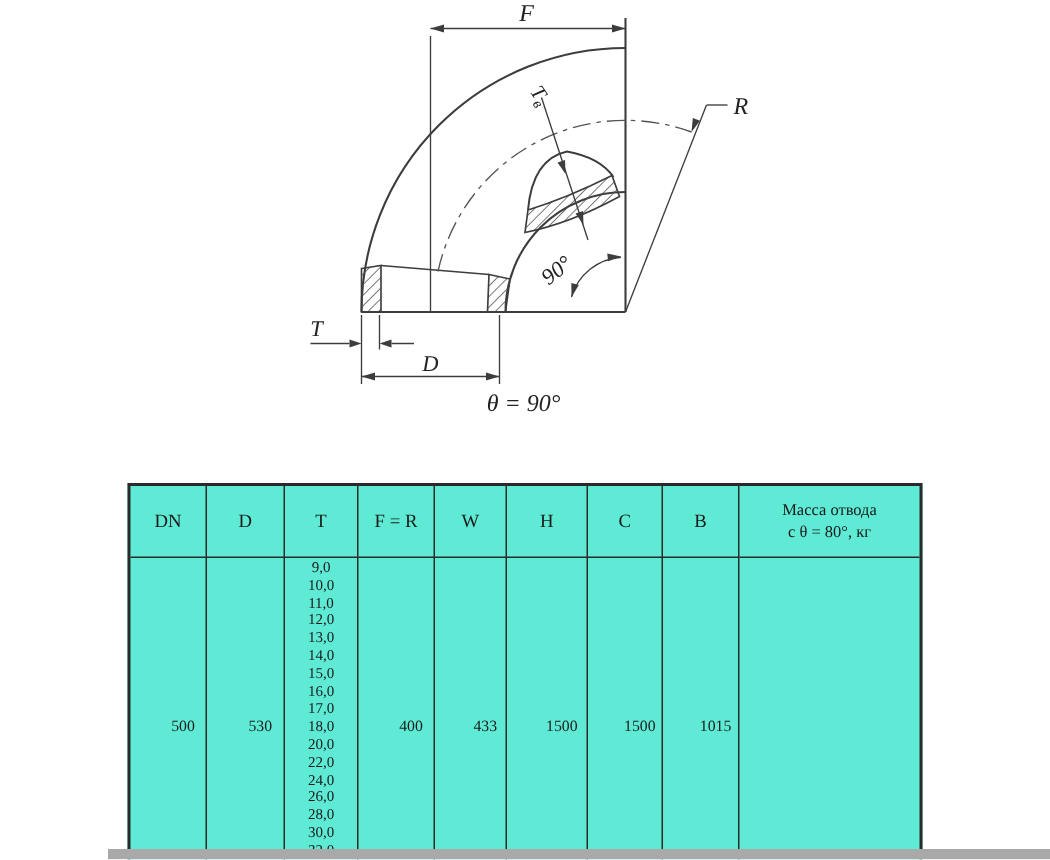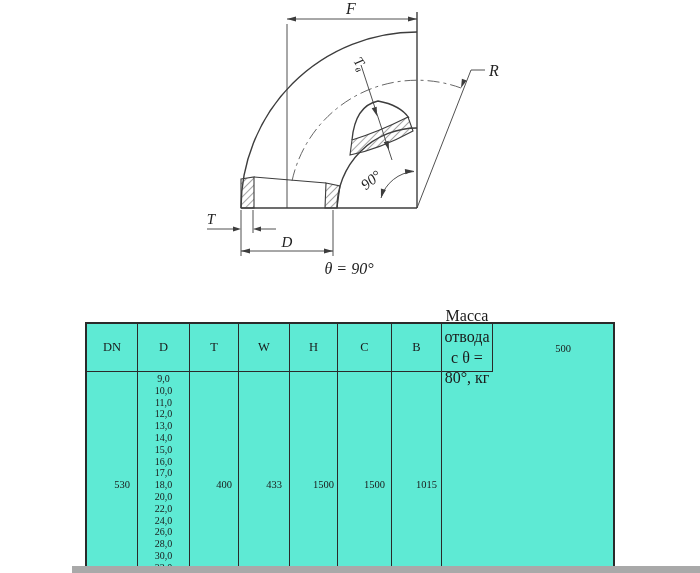--- a/index.html
+++ b/index.html
@@ -8,21 +8,21 @@
   .diagram-svg{position:absolute;left:0;top:0;}
   
   .spec-table{position:absolute;left:85px;top:287px;width:530px;height:276px;
        border:2px solid #2a2a2a;box-sizing:border-box;display:grid;
        grid-template-columns:51px 52px 49px 51px 48px 54px 50px 51px auto;
        grid-template-rows:48px auto;background:#5eead4;margin-top:35px;}
   .cell{border-right:1.2px solid #2a2a2a;box-sizing:border-box;display:flex;
         align-items:center;justify-content:center;text-align:center;}
   .cell:nth-child(9n){border-right:none;}
   .hcell{border-bottom:1.6px solid #2a2a2a;font-size:12.5px;}
-  .hcell.small{font-size:16px;line-height:1.3;justify-content:flex-end;}
+  .hcell.small{font-size:11px;line-height:1.3;}
   .vcell{font-size:10.5px;padding-left:20px;}
   .listcell{align-items:flex-start;font-size:10px;line-height:11.8px;
             white-space:pre-line;padding-top:1px;}
   .scan-strip{position:absolute;left:72px;top:566px;width:628px;height:7px;
               background:#a9a9a9;}
   text{fill:#222;}
 </style>
 </head>
 <body>
 
@@ -87,20 +87,21 @@
     <text x="287" y="247" text-anchor="middle" font-size="15" font-style="italic">D</text>
 
     <text x="349" y="274" text-anchor="middle" font-size="16" font-style="italic">θ = 90°</text>
   </svg>
 
   <div class="spec-table">
 
     <div class="cell hcell">DN</div>
     <div class="cell hcell">D</div>
     <div class="cell hcell">T</div>
+    <div class="cell hcell">F = R</div>
     <div class="cell hcell">W</div>
     <div class="cell hcell">H</div>
     <div class="cell hcell">C</div>
     <div class="cell hcell">B</div>
     <div class="cell hcell small">
       <span><span>Масса отвода</span><br>
       <span>с θ =  80°, кг</span></span>
     </div>
 
     <div class="cell vcell">500</div>

